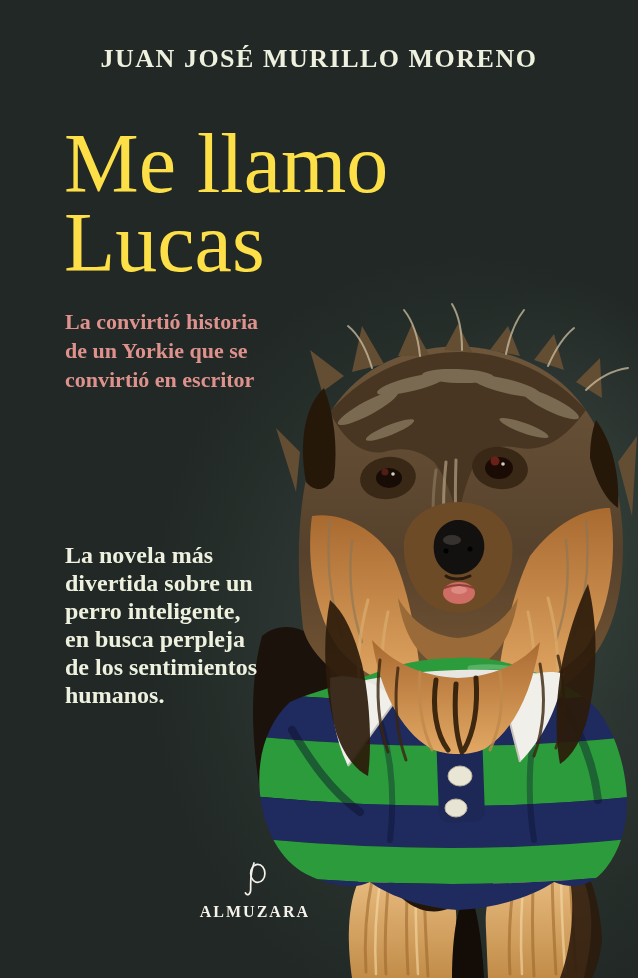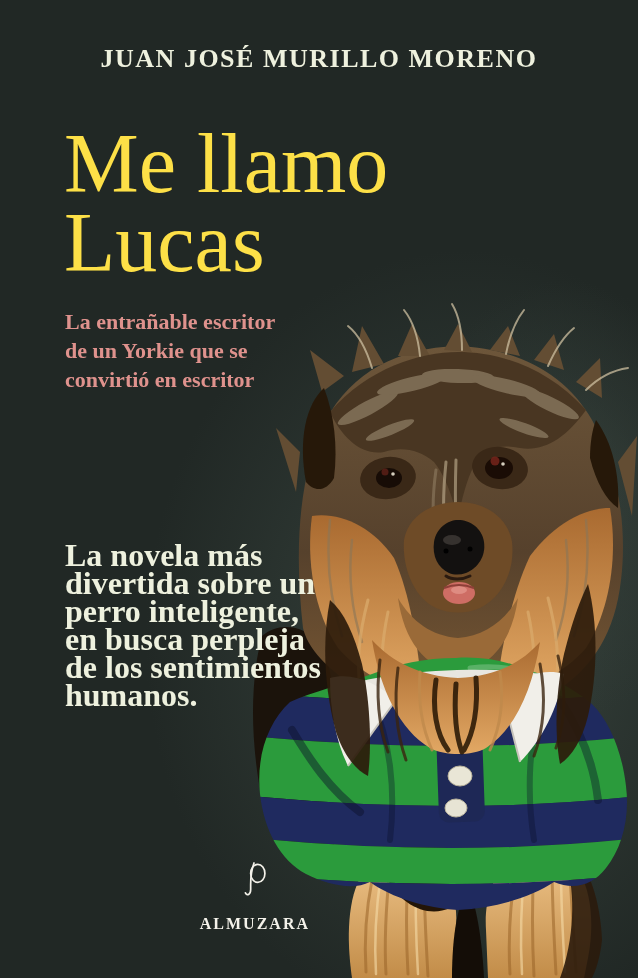--- a/index.html
+++ b/index.html
@@ -22,30 +22,30 @@
     font-size:84px;line-height:79px;font-weight:normal;
     color:#fde047;white-space:pre-line;
   }
   .subtitle{
     position:absolute;left:65px;top:307px;
     font-size:22px;line-height:29px;font-weight:bold;
     color:#df928d;white-space:pre-line;
   }
   .blurb{
     position:absolute;left:65px;top:541px;
-    font-size:32px;line-height:28px;font-weight:bold;
+    font-size:24px;line-height:28px;font-weight:bold;
     color:#eef1de;white-space:pre-line;
   }
   .publisher{
     position:absolute;left:310px;top:862px;width:0;
     display:flex;flex-direction:column;align-items:center;
   }
   .pmark{width:24px;height:38px;margin-left:2px;display:block;}
   .pname{
-    margin-top:15px;
+    margin-top:3px;
     font-size:16px;font-weight:bold;letter-spacing:2px;
     color:#f4f2ea;white-space:nowrap;
     transform:translateX(0);
   }
   .publisher-inner{display:flex;flex-direction:column;align-items:center;transform:translateX(-50%);}
 </style>
 </head>
 <body>
 
 <div class="cover">
@@ -219,21 +219,21 @@
         <path d="M500,672 C504,700 500,728 490,750"></path>
       </g>
       <path d="M330,600 C322,640 324,688 336,732 C344,756 356,770 368,776 C372,744 370,700 362,664 C354,634 344,612 330,600 Z" fill="#2c1b0b" opacity="0.92"></path>
       <path d="M588,584 C598,624 598,672 588,716 C582,740 572,756 560,764 C554,732 556,690 564,654 C572,622 580,600 588,584 Z" fill="#2c1b0b" opacity="0.92"></path>
     </g>
   </svg>
 
   <div class="author">JUAN JOSÉ MURILLO MORENO</div>
   <div class="title">Me llamo
 Lucas</div>
-  <div class="subtitle">La entrañable escritor
+  <div class="subtitle">La convirtió historia
 de un Yorkie que se
 convirtió en escritor</div>
   <div class="blurb">La novela más
 divertida sobre un
 perro inteligente,
 en busca perpleja
 de los sentimientos
 humanos.</div>
 
   <div class="publisher">

